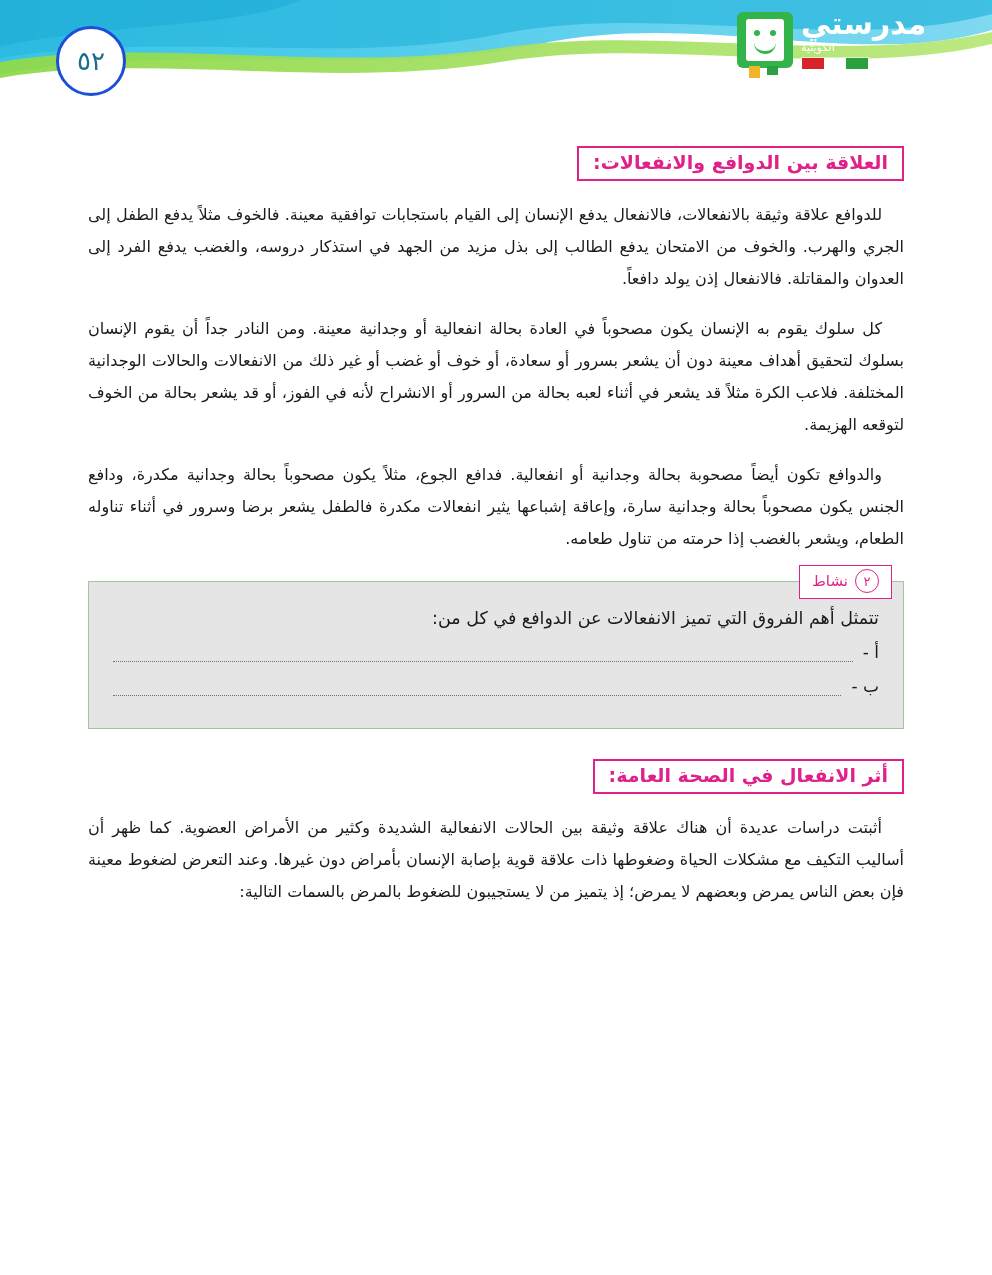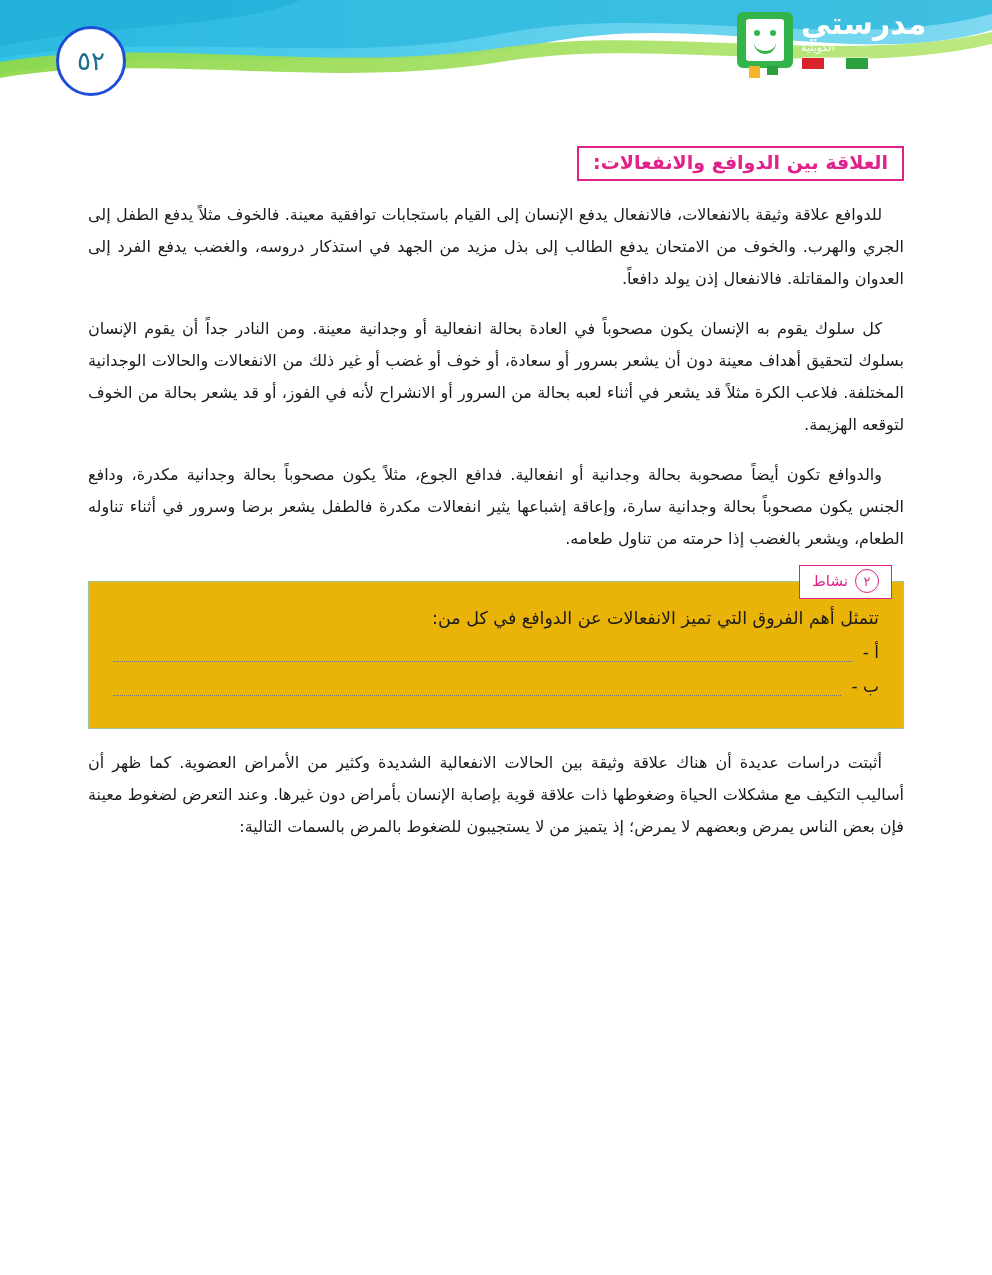--- a/index.html
+++ b/index.html
@@ -234,21 +234,21 @@
     display: inline-flex;
     align-items: center;
     justify-content: center;
     width: 22px; height: 22px;
     border-radius: 50%;
     border: 1.5px solid #e0218a;
     font-size: 13px;
   }
   .activity-box {
     border: 1.5px solid #9cc89a;
-    background: #eab308;
+    background: #e5e5e5;
     padding: 26px 24px 18px 24px;
   }
   .activity-prompt {
     font-size: 17.5px;
     text-align: right;
     margin: 0 0 14px 0;
   }
   .answer-line {
     display: flex;
     align-items: flex-end;
@@ -348,16 +348,19 @@
         <span class="answer-dots"></span>
       </div>
 
       <div class="answer-line">
         <span class="answer-label">ب -</span>
         <span class="answer-dots"></span>
       </div>
     </div>
   </div>
 
+  <div class="heading-wrap" style="margin-top:30px;">
+    <span class="section-heading heading-pink">أثر الانفعال في الصحة العامة:</span>
+  </div>
 
   <p class="body-text">أثبتت دراسات عديدة أن هناك علاقة وثيقة بين الحالات الانفعالية الشديدة وكثير من الأمراض العضوية. كما ظهر أن أساليب التكيف مع مشكلات الحياة وضغوطها ذات علاقة قوية بإصابة الإنسان بأمراض دون غيرها. وعند التعرض لضغوط معينة فإن بعض الناس يمرض وبعضهم لا يمرض؛ إذ يتميز من لا يستجيبون للضغوط بالمرض بالسمات التالية:</p>
 
 </div>
 
 </body></html>

